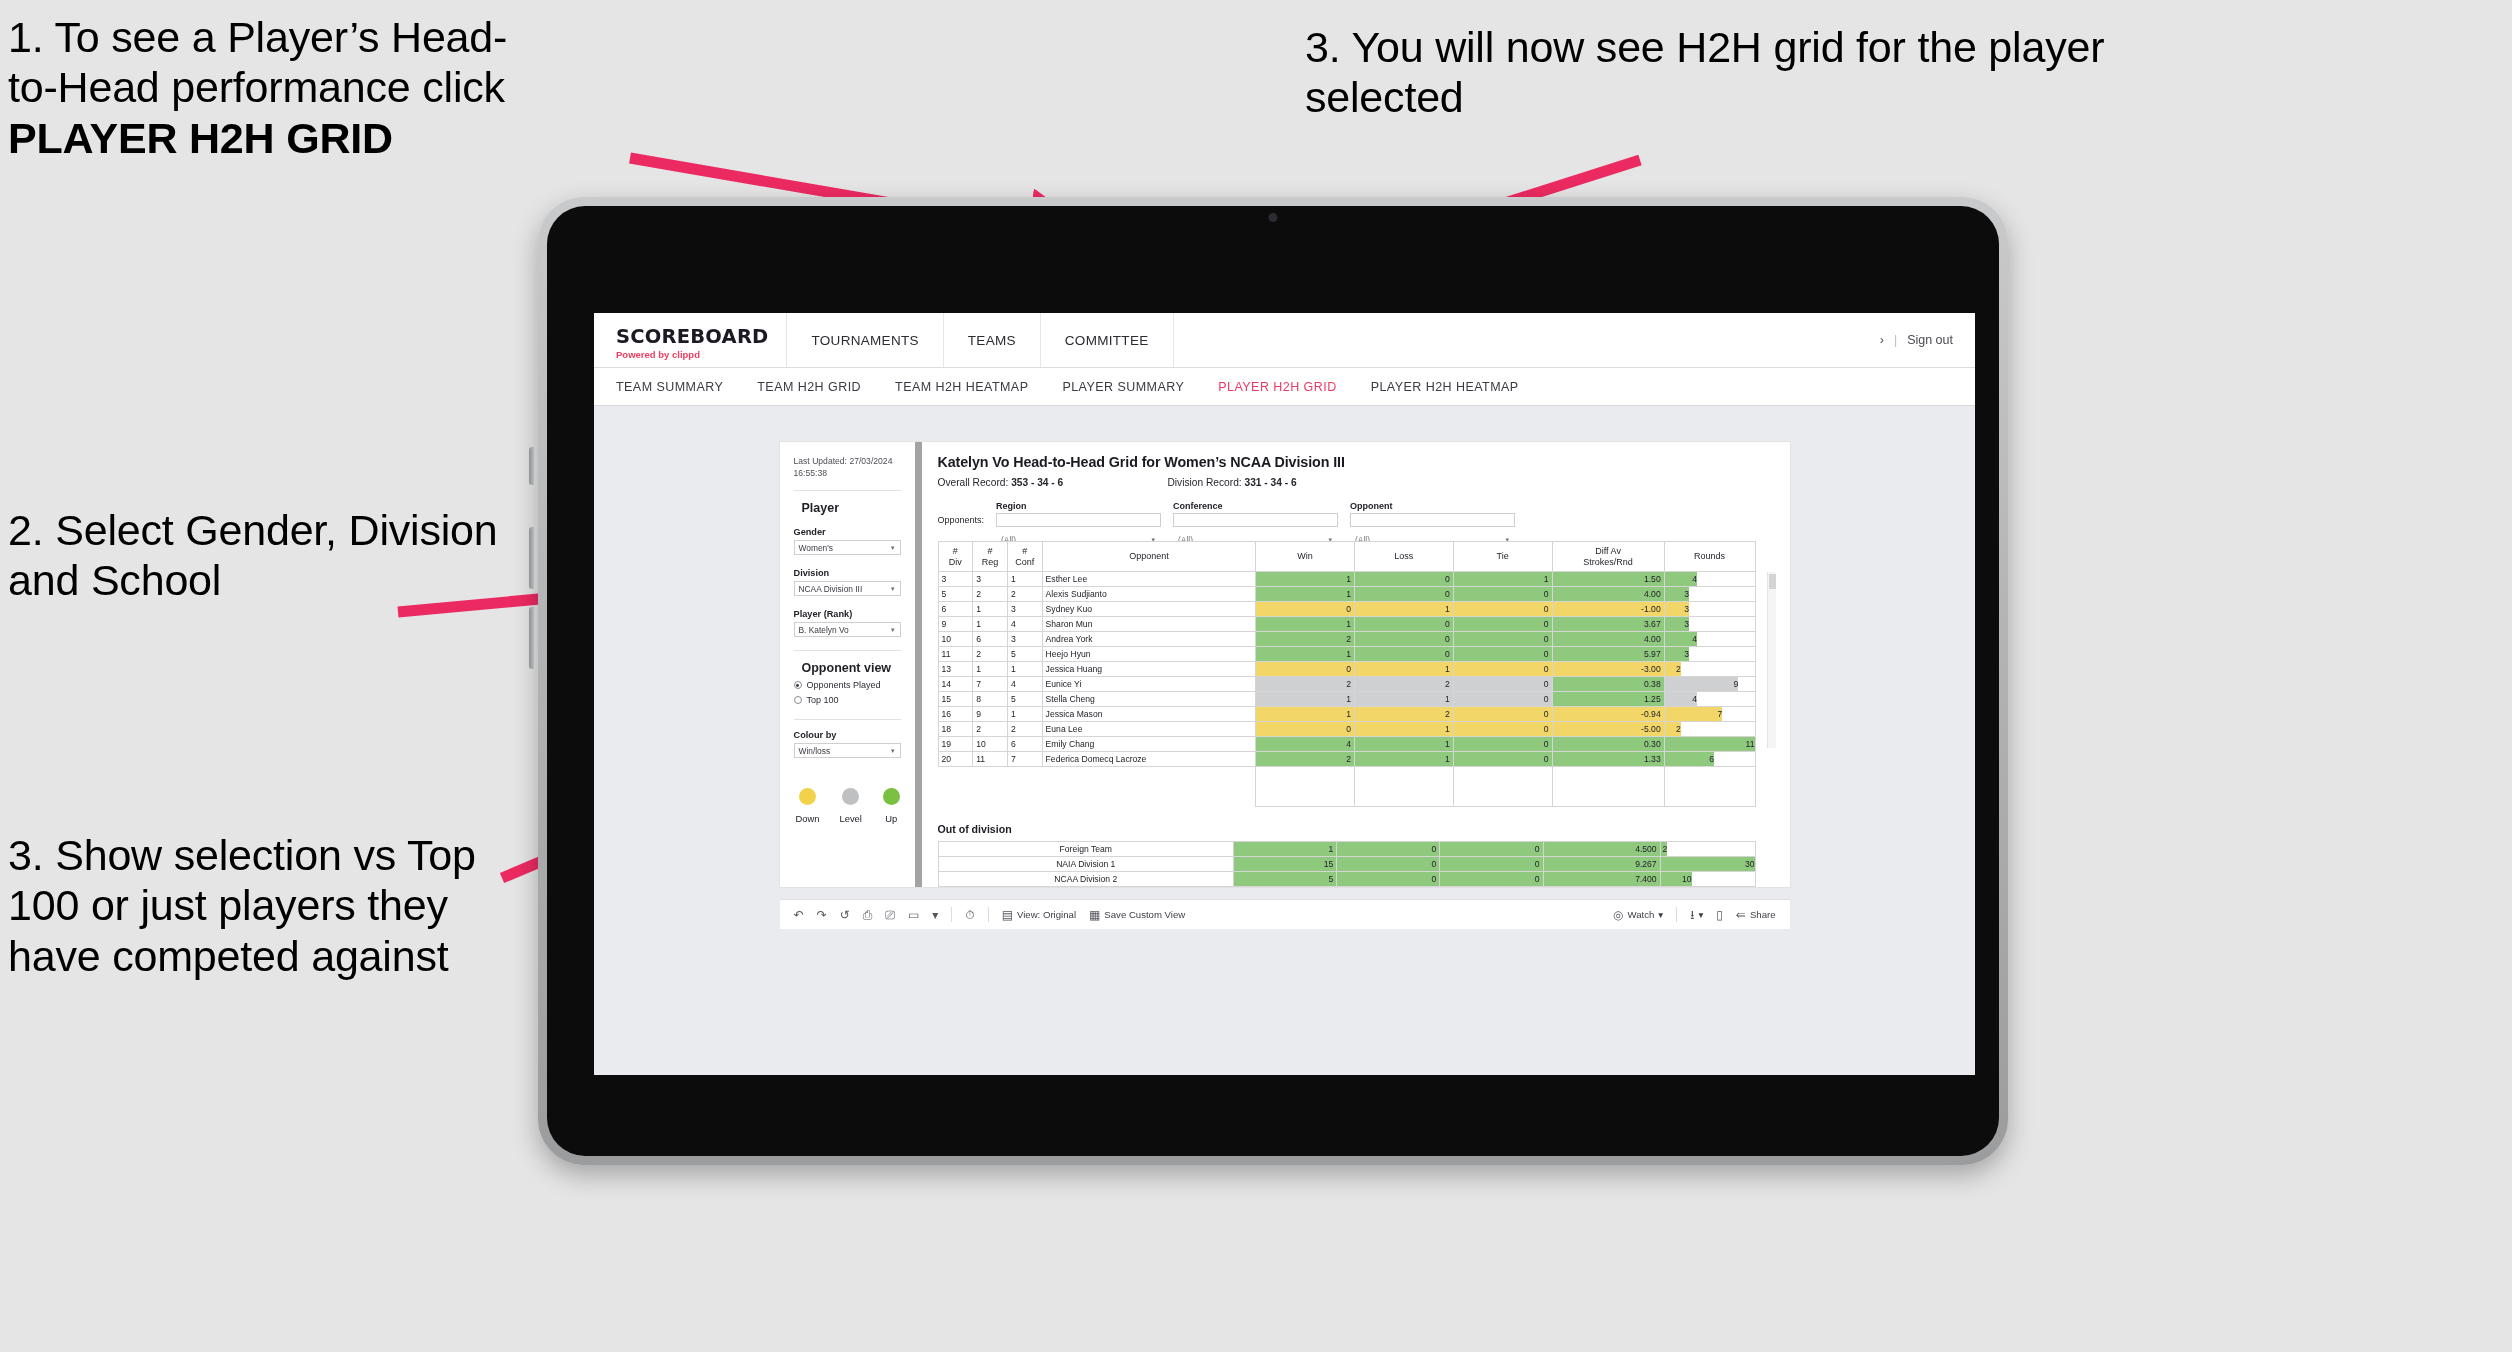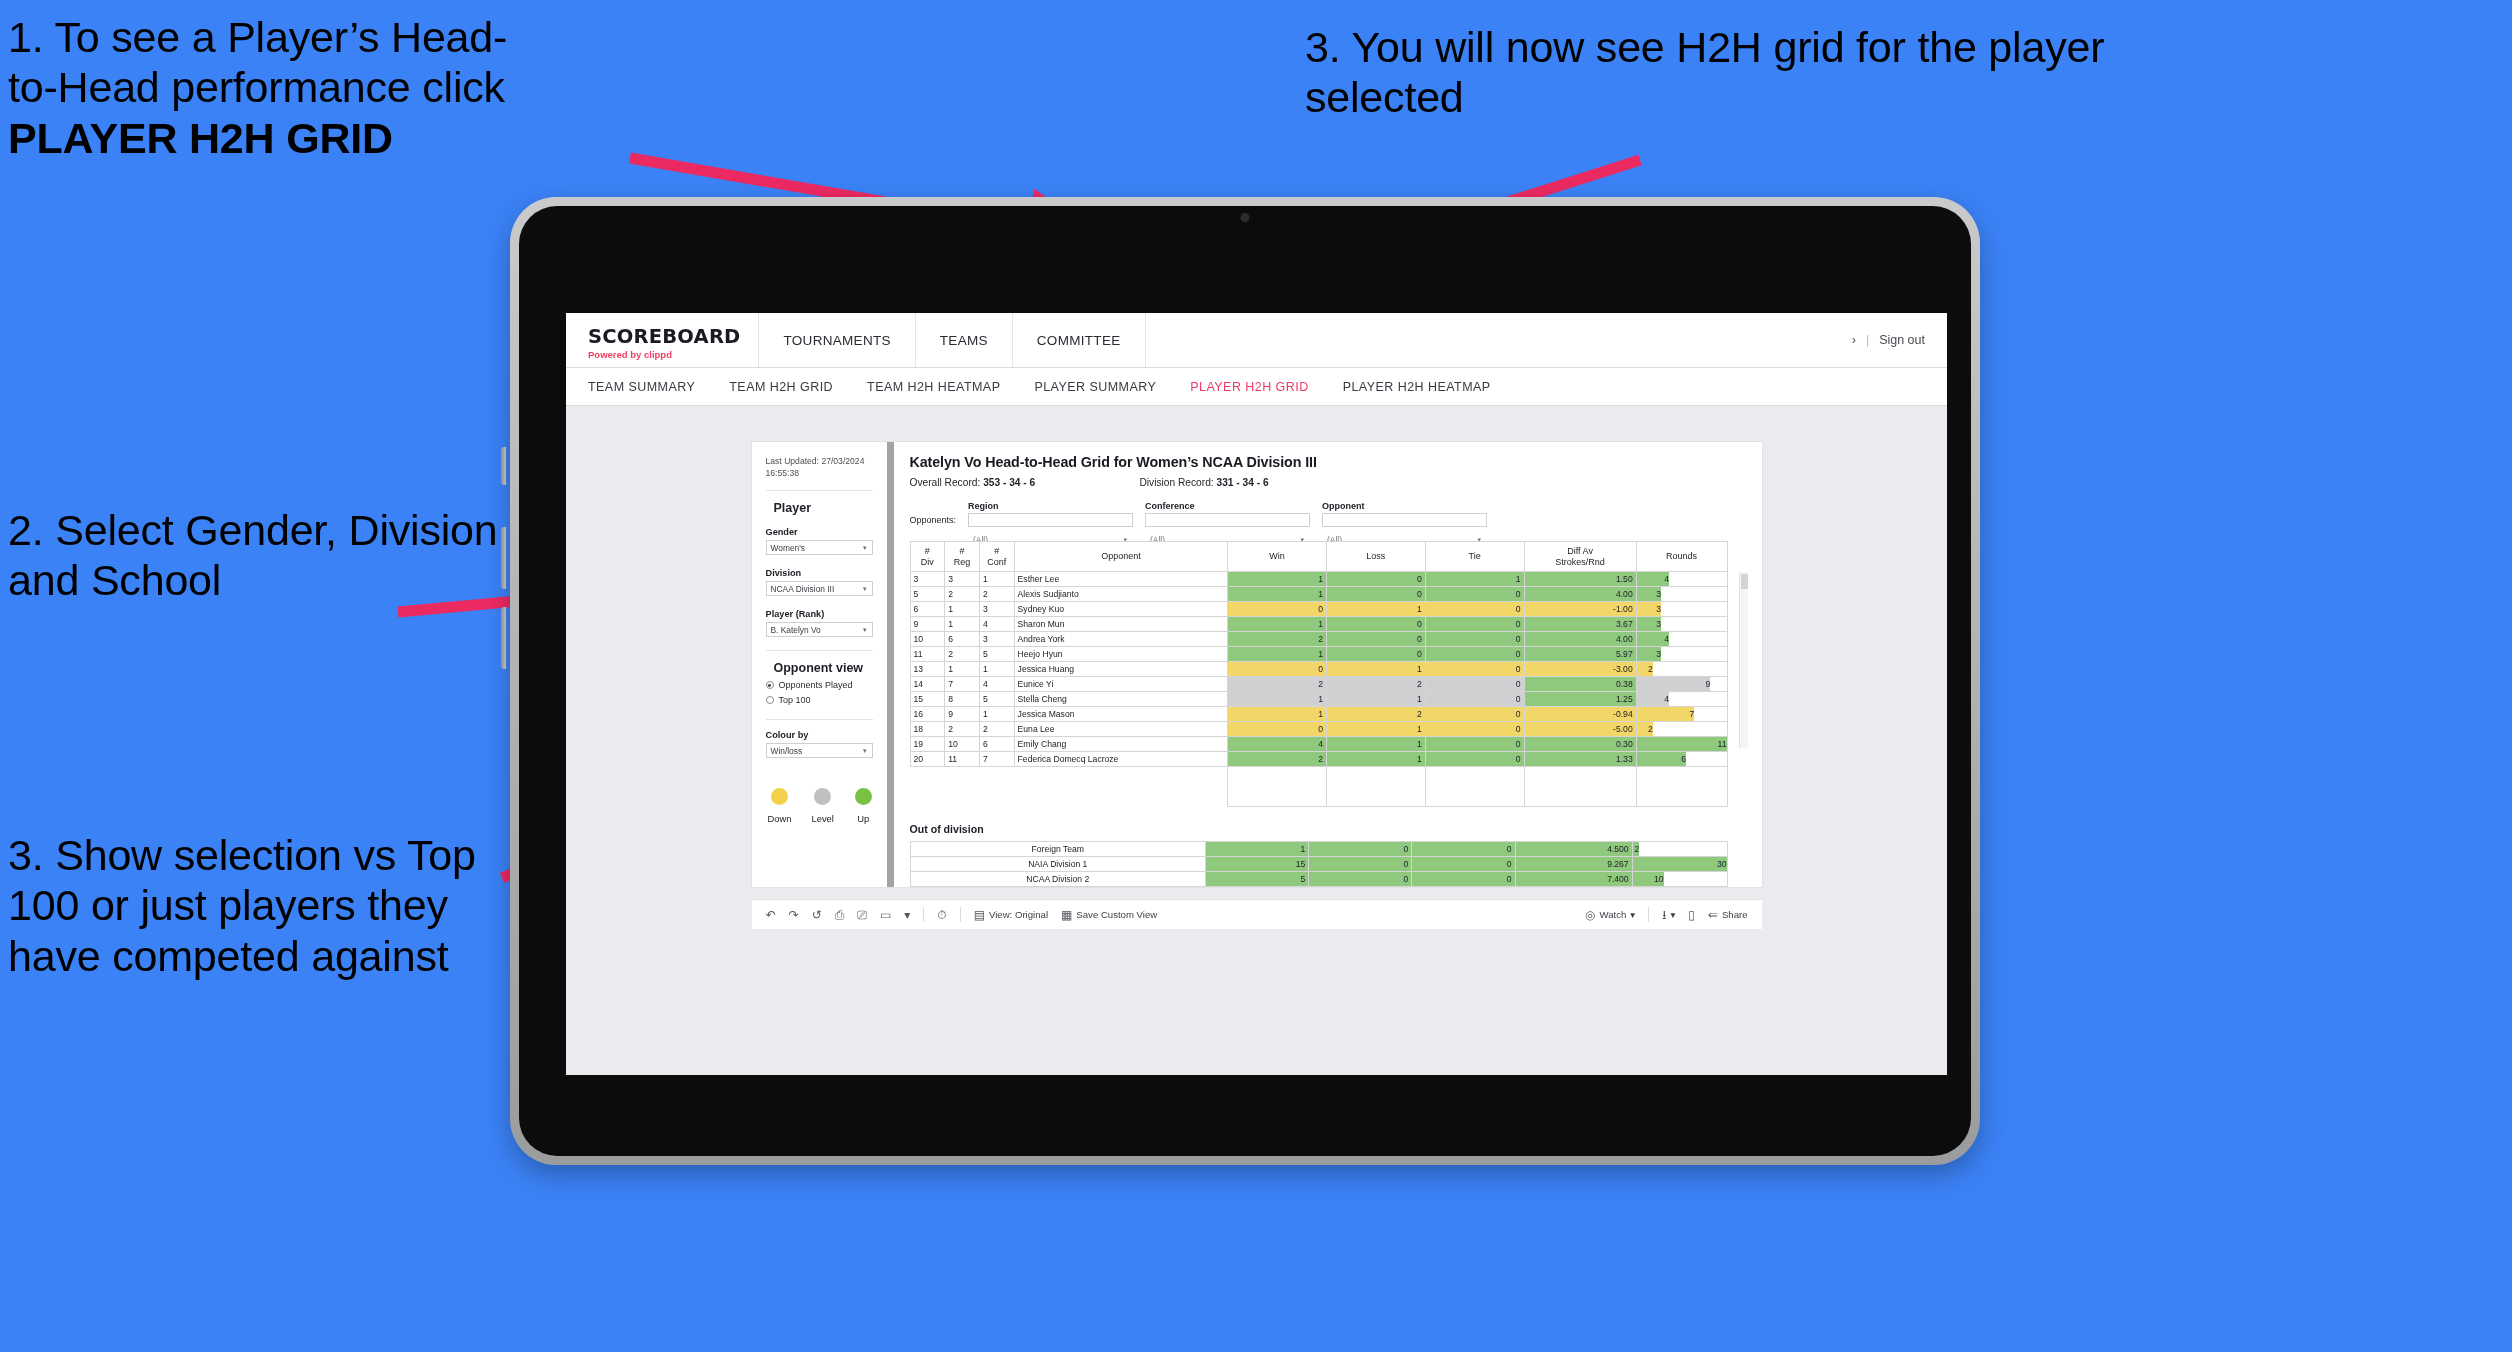--- a/index.html
+++ b/index.html
@@ -2,21 +2,21 @@
 <html><head>
 <meta charset="utf-8">
 <style>
   * { box-sizing: border-box; margin: 0; padding: 0; }
   html, body {
     width: 2512px; height: 1352px;
     background: #ffffff;
     font-family: "Liberation Sans", sans-serif;
     overflow: hidden;
   }
-  #stage { position: relative; width: 2512px; height: 1352px; background:#3b82f6; }
+  #stage { position: relative; width: 2512px; height: 1352px; background:#e5e5e5; }
 
   
   .anno {
     position: absolute;
     font-family: "Liberation Sans", sans-serif;
     color: #000;
     font-size: 43px;
     line-height: 1.17;
     font-weight: 400;
     letter-spacing: -0.2px;
@@ -24,21 +24,21 @@
   .anno b { font-weight: 700; }
   #anno1 { left: 8px;  top: 12px;  width: 760px; }
   #anno2 { left: 8px;  top: 505px; width: 520px; }
   #anno3 { left: 8px;  top: 830px; width: 540px; }
   #anno4 { left: 1305px; top: 22px; width: 830px; }
 
   .arrow { position: absolute; pointer-events: none; }
 
   
   #tablet {
-    position: absolute; left: 510px; top: 197px;
+    position: absolute; left: 538px; top: 197px;
     width: 1470px; height: 968px;
     background: linear-gradient(180deg,#c9cacc 0%, #b4b6b8 40%, #9a9c9e 100%);
     border-radius: 46px;
     box-shadow: 0 10px 26px rgba(0,0,0,.28);
     padding: 9px;
   }
   #tablet-inner {
     width: 100%; height: 100%;
     background: #0c0c0c;
     border-radius: 38px;

